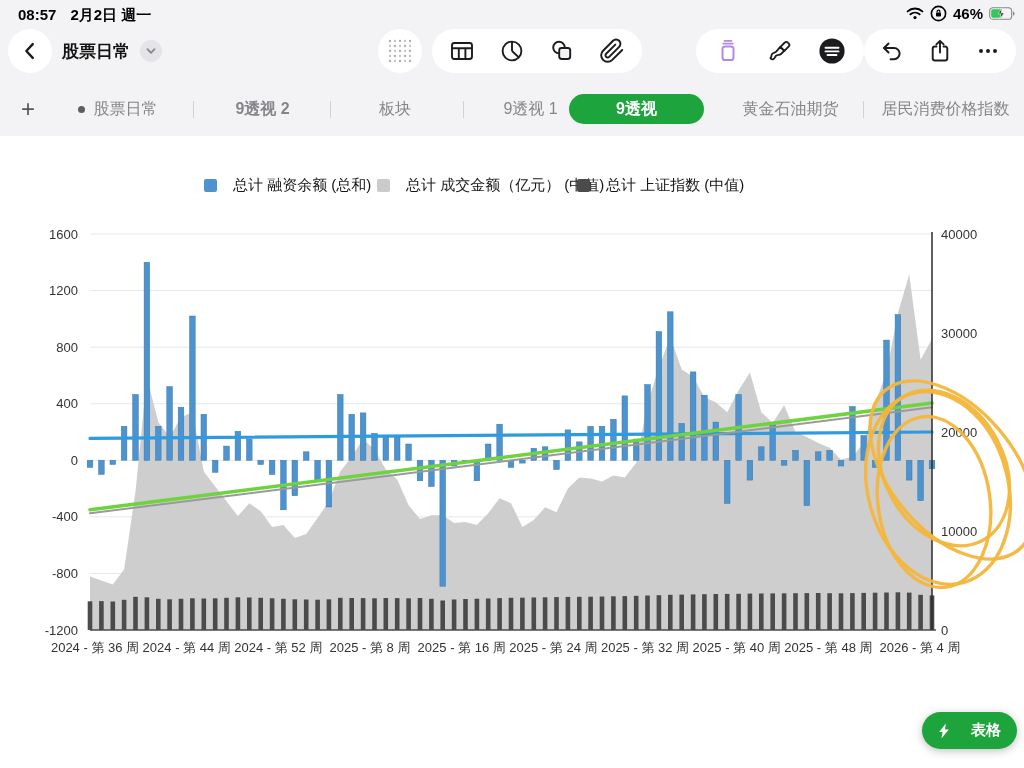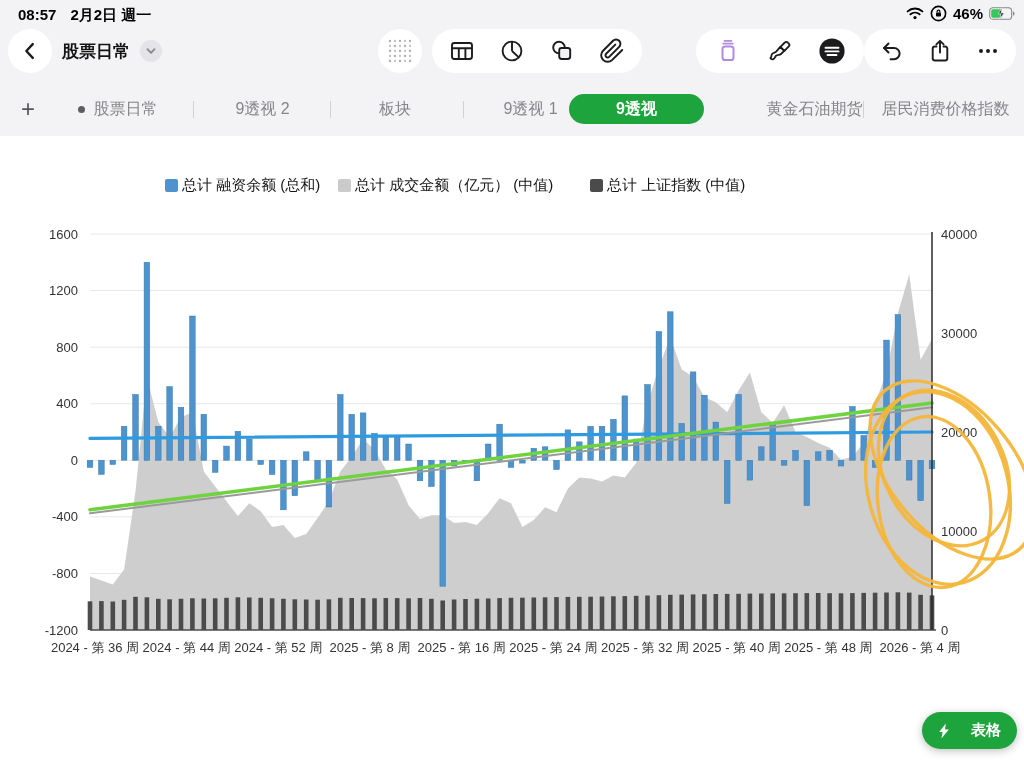--- a/index.html
+++ b/index.html
@@ -29,22 +29,22 @@
   .tabbar{position:absolute;top:85px;left:0;width:1024px;height:48px;}
   .add-btn{position:absolute;left:10px;top:0;width:36px;height:48px;font-size:24px;font-weight:300;
     color:#55555a;background:none;border:none;cursor:pointer;}
   .tab{position:absolute;top:0;height:48px;display:flex;align-items:center;justify-content:center;
     gap:9px;font-size:16px;color:#85858a;cursor:pointer;}
   .tab .dot{width:7px;height:7px;border-radius:50%;background:#5d5d62;}
   .tab.selected{top:9px;height:30px;border-radius:16px;color:#fff;font-weight:600;}
   .tab-divider{position:absolute;top:16px;width:1px;height:17px;background:#d1d1d4;}
 
   
-  .legend-item{position:absolute;top:176px;display:flex;align-items:center;gap:4px;
-    font-size:15px;color:#161616;}
+  .legend-item{position:absolute;top:176px;display:flex;align-items:center;gap:16px;
+    font-size:15px;color:#161616;margin-left:39px;}
   .swatch{width:13px;height:13px;border-radius:2px;}
 
   #chart-svg{position:absolute;left:0;top:200px;overflow:visible;}
 
   
   .table-btn{position:absolute;left:922px;top:712px;height:37px;min-width:84px;border:none;
     border-radius:19px;color:#fff;display:flex;align-items:center;justify-content:center;gap:6px;
     font-family:"Liberation Sans",sans-serif;font-size:15px;font-weight:600;cursor:pointer;
     box-shadow:0 2px 8px rgba(0,0,0,.25);padding:0 16px;}
 </style>
@@ -189,53 +189,53 @@
       </svg>
     </button>
   </div>
 
   <div class="tabbar" id="tabbar">
     <button class="add-btn">+</button>
   <div class="tab" style="left: 55px; width: 125px;">
         <span class="dot"></span>
         <span>股票日常</span>
       </div>
-      <div class="tab" style="left: 205px; width: 115px;">
+      <div class="tab" style="left: 205px; width: 115px; font-weight: bold;">
         <span>9透视 2</span>
       </div>
       <div class="tab" style="left: 345px; width: 100px;">
         <span>板块</span>
       </div>
       <div class="tab" style="left: 478px; width: 105px;">
         <span>9透视 1</span>
       </div>
       <div class="tab selected" style="left: 569px; width: 135px; background: rgb(30, 164, 60);">
         <span>9透视</span>
       </div>
-      <div class="tab" style="left: 738px; width: 105px; margin-left: 24px;">
+      <div class="tab" style="left: 738px; width: 105px;">
         <span>黄金石油期货</span>
       </div>
       <div class="tab" style="left: 873px; width: 145px;">
         <span>居民消费价格指数</span>
       </div>
       <div class="tab-divider" style="left: 193px;"></div>
       <div class="tab-divider" style="left: 330px;"></div>
       <div class="tab-divider" style="left: 463px;"></div>
       <div class="tab-divider" style="left: 863px;"></div>
     </div>
 
   <div class="legend-item" style="left:165px;">
     <span class="swatch" id="sw0" style="background: rgb(78, 147, 206);"></span>
     <span>总计 融资余额 (总和)</span>
   </div>
   <div class="legend-item" style="left:338px;">
     <span class="swatch" id="sw1" style="background: rgb(203, 203, 203);"></span>
     <span>总计 成交金额（亿元） (中值)</span>
   </div>
-  <div class="legend-item" style="left:582px;padding-left:8px;">
+  <div class="legend-item" style="left:538px;">
     <span class="swatch" id="sw2" style="background: rgb(75, 75, 75);"></span>
     <span>总计 上证指数 (中值)</span>
   </div>
 
   <svg id="chart-svg" width="1024" height="480" viewBox="0 0 1024 480">
       <line x1="90" y1="34" x2="932" y2="34" stroke="#e7e7e7" stroke-width="1"></line>
       <line x1="90" y1="90.57142857142857" x2="932" y2="90.57142857142857" stroke="#e7e7e7" stroke-width="1"></line>
       <line x1="90" y1="147.14285714285714" x2="932" y2="147.14285714285714" stroke="#e7e7e7" stroke-width="1"></line>
       <line x1="90" y1="203.71428571428572" x2="932" y2="203.71428571428572" stroke="#e7e7e7" stroke-width="1"></line>
       <line x1="90" y1="260.2857142857143" x2="932" y2="260.2857142857143" stroke="#e7e7e7" stroke-width="1"></line>

